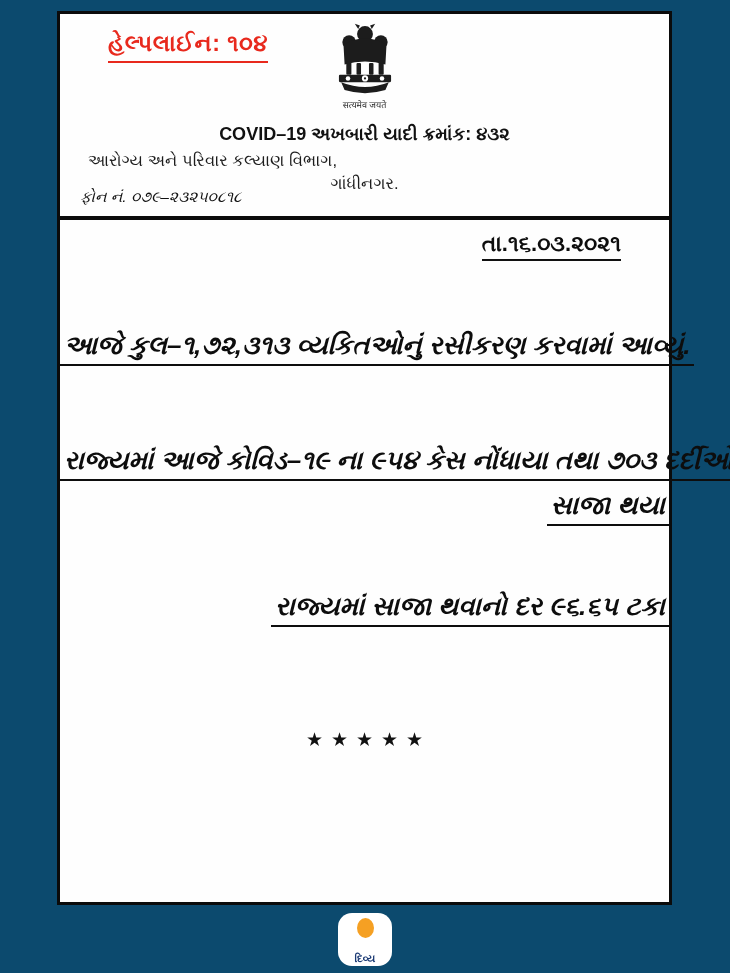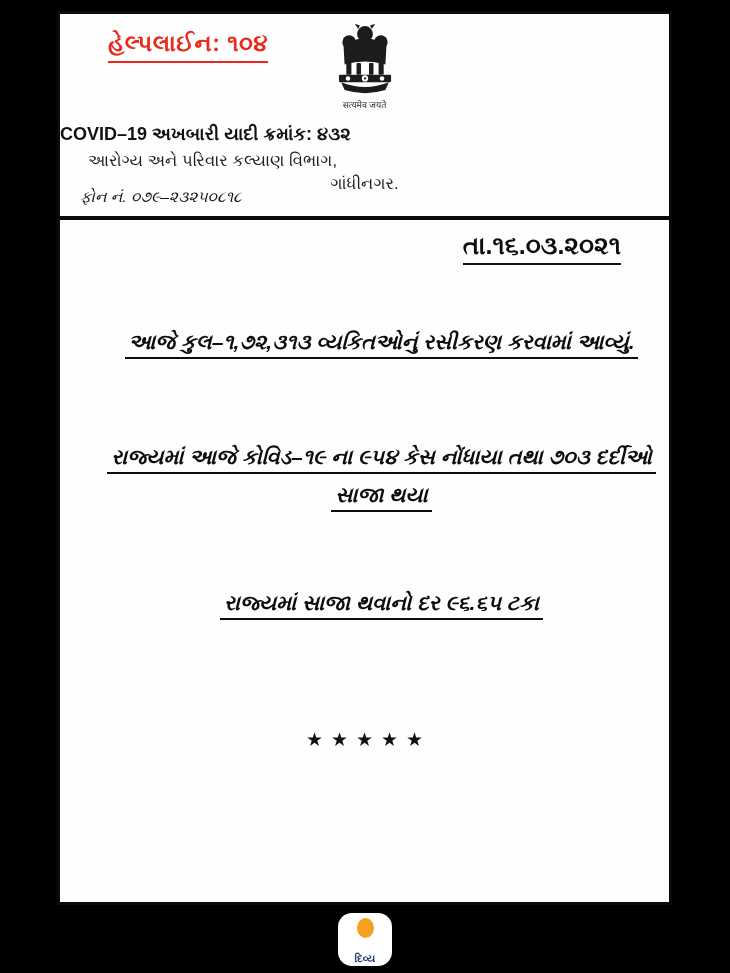--- a/index.html
+++ b/index.html
@@ -2,21 +2,21 @@
 <html><head>
 <meta charset="utf-8">
 <style>
   * { margin: 0; padding: 0; box-sizing: border-box; }
   html, body { width: 730px; height: 973px; }
   body { font-family: "Liberation Sans", sans-serif; }
 
   .canvas {
     position: relative;
     width: 730px; height: 973px;
-    background: #000000;
+    background: #0c4a6e;
     overflow: hidden;
   }
 
   .page {
     position: absolute;
     left: 57px; top: 11px;
     width: 615px; height: 894px;
     background: #fefefe;
     border: 3px solid #0b0b0b;
   }
@@ -40,21 +40,21 @@
   }
   .emblem svg { display: block; margin: 0 auto; }
   .emblem-caption {
     font-family: "Liberation Serif", serif;
     font-size: 9px; color: #2a2a2a; margin-top: 1px;
     white-space: nowrap;
   }
 
   .press-title {
     position: absolute; top: 110px; left: 0;
-    width: 100%; 
+    width: 100%; text-align: center;
     font-size: 18px; font-weight: bold; color: #111;
   }
   .dept {
     position: absolute; top: 137px; left: 0;
     width: 100%; text-align: left;
     font-size: 16.5px; color: #1d1d1d; padding-left: 28px;
   }
   .city {
     position: absolute; top: 160px; left: 0;
     width: 100%; text-align: center;
@@ -68,30 +68,30 @@
     font-style: italic; font-size: 15.5px; color: #111; flex-direction: column;
   }
 
   .divider {
     position: absolute; top: 202px; left: 0;
     width: 100%; height: 4px; background: #0b0b0b;
   }
 
   .date {
     position: absolute; top: 217px; right: 48px;
-    font-size: 25px; font-weight: bold; color: #0d0d0d;
+    font-size: 22px; font-weight: bold; color: #0d0d0d;
     border-bottom: 2px solid #111; padding-bottom: 2px;
     white-space: nowrap;
   }
 
   .headline {
     position: absolute; left: 0; width: 100%;
-    text-align: center;
+    text-align: right;
     font-weight: bold; font-style: italic;
-    font-size: 21px; color: #0d0d0d; padding-left: 34px;
+    font-size: 26px; color: #0d0d0d;
   }
   .headline .hline { margin-bottom: 9px; }
   .headline .line {
     display: inline-block;
     border-bottom: 2.5px solid #0d0d0d;
     padding: 0 4px 3px;
     white-space: nowrap;
   }
   .h1 { top: 316px; }
   .h2 { top: 431px; }

